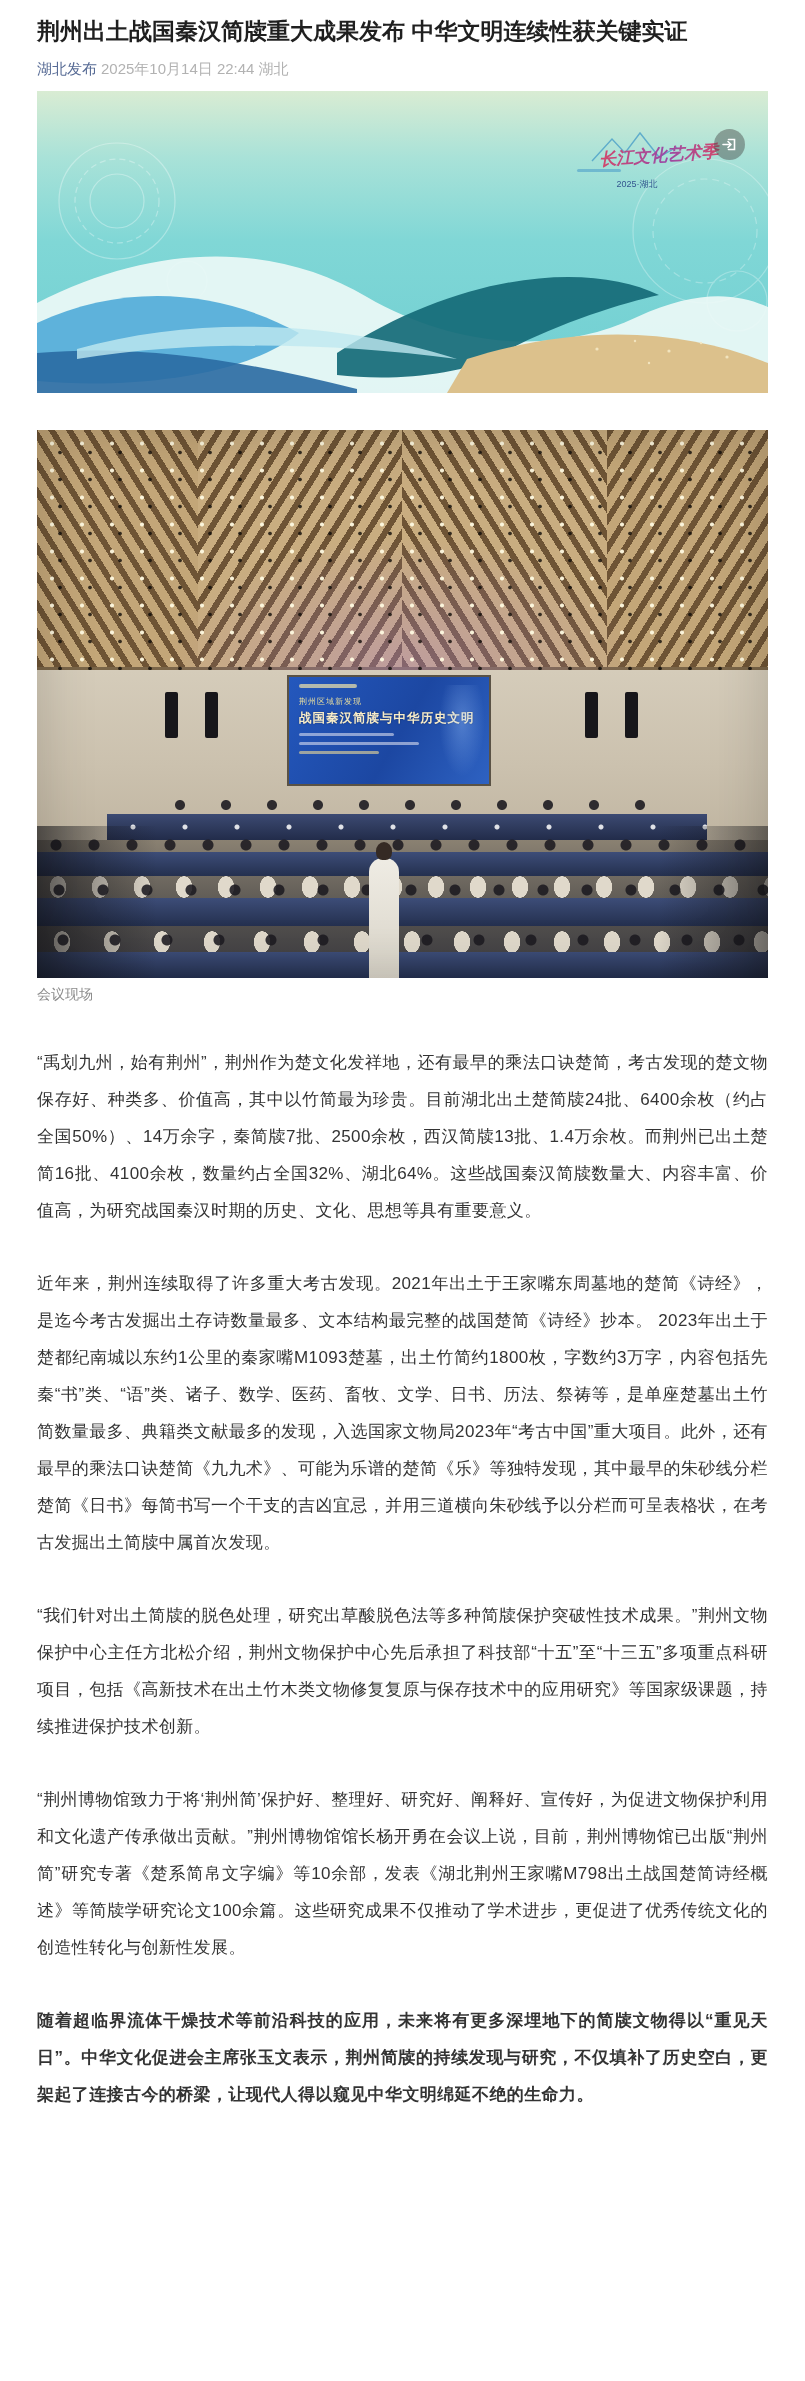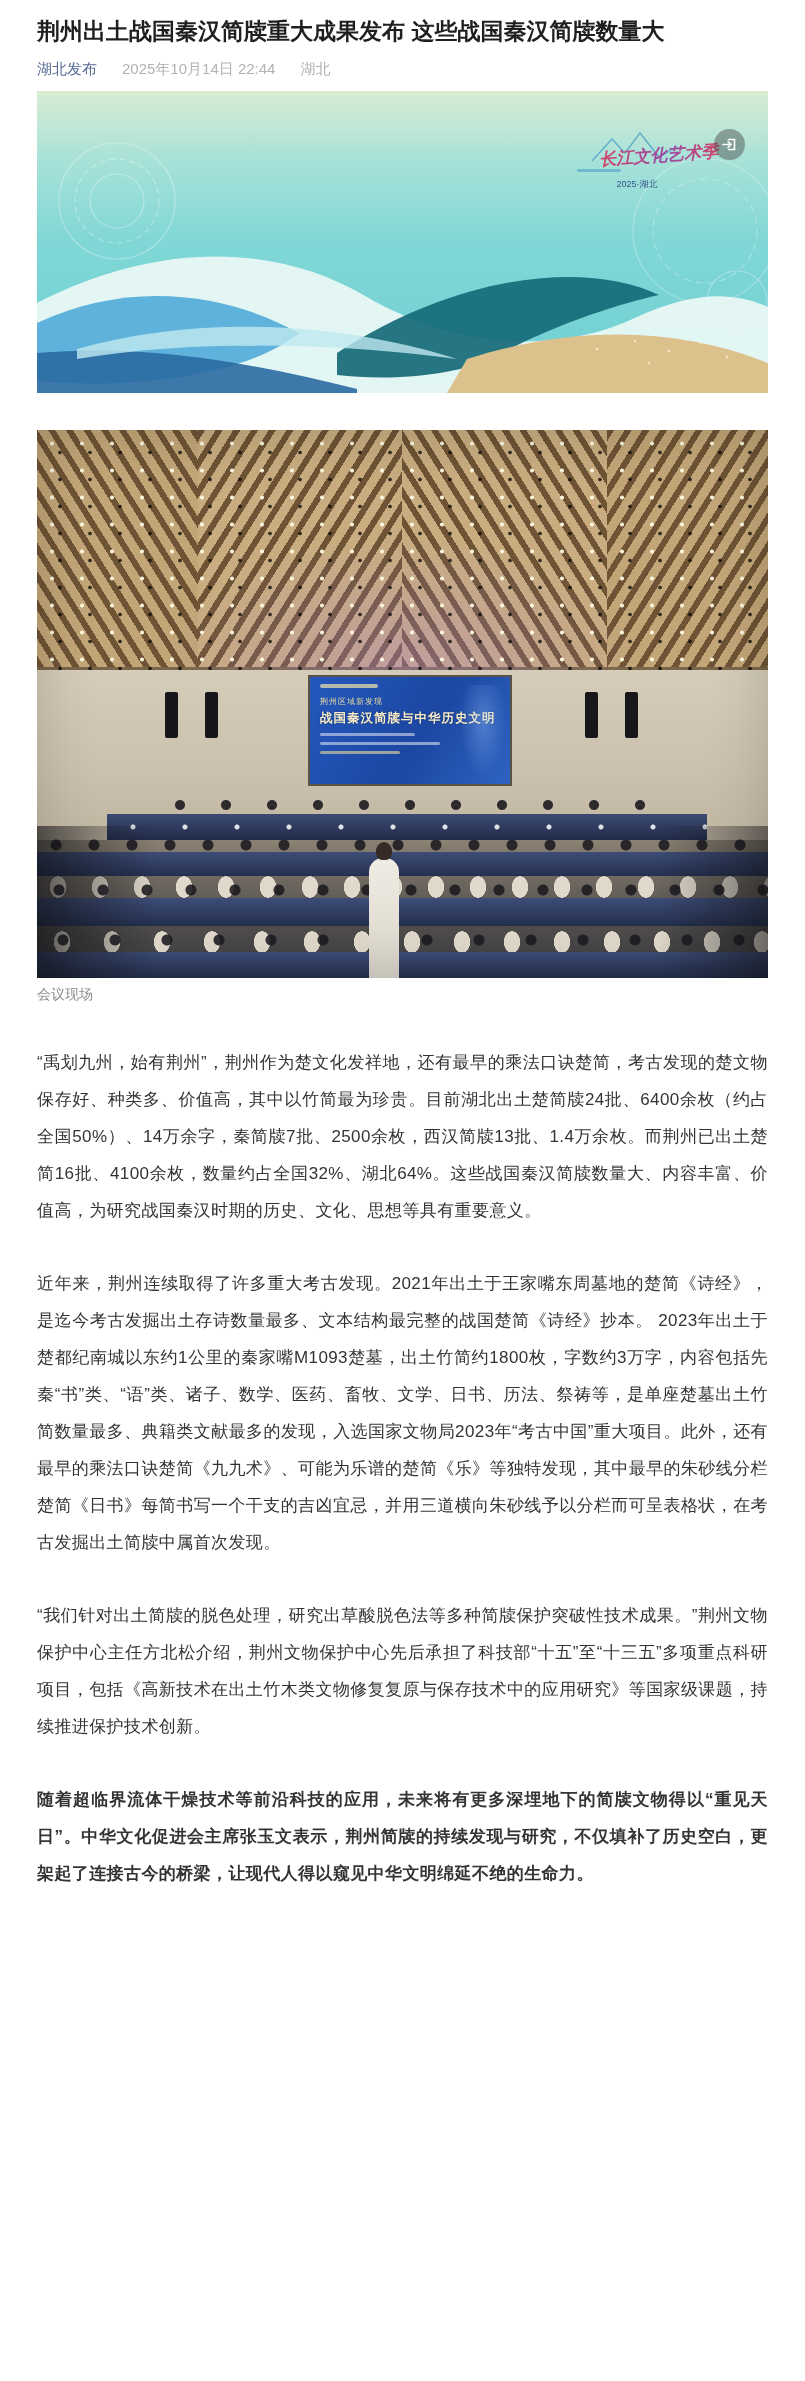--- a/index.html
+++ b/index.html
@@ -10,21 +10,21 @@
   body{
     width:805px; background:#ffffff;
     font-family:"Liberation Sans","DejaVu Sans",sans-serif;
     color:var(--body);
   }
   .content{padding:16px 37px 20px;}
   .title{
     font-size:23px; font-weight:700; line-height:1.35; color:#1f1f1f;
     margin:0 0 13px;
   }
-  .meta{font-size:15px; margin:0 0 12px; display:flex; align-items:center; gap:25px;}
+  .meta{font-size:15px; margin:0 0 12px; display:flex; align-items:center; gap:4px;}
   .meta .source{color:var(--source); cursor:pointer;}
   .meta .when, .meta .region{color:var(--meta);}
   
   .banner{
     position:relative; width:731px; height:302px; margin:0 0 37px;
     overflow:hidden; background:#8edcd8;
   }
   .banner svg{display:block;}
   .share-btn{
     position:absolute; top:38px; right:23px; width:31px; height:31px; border-radius:50%;
@@ -64,21 +64,21 @@
     background-position:0 0, 8px 9px;
   }
   .wall{
     position:absolute; left:0; top:240px; width:731px; height:175px;
     background:linear-gradient(#d5ccba, #cbc1ae 55%, #c0b5a1);
   }
   .speaker{position:absolute; width:13px; height:46px; background:#17161a; border-radius:2px; top:262px;}
   .speaker.s1{left:128px;} .speaker.s2{left:168px;}
   .speaker.s3{left:548px;} .speaker.s4{left:588px;}
   .screen{
-    position:absolute; left:273px; top:247px; width:200px; height:107px;
+    position:absolute; left:252px; top:247px; width:200px; height:107px;
     background:linear-gradient(120deg,#2458bd,#1c47a2 55%,#2e62c2);
     box-shadow:0 0 0 2px #5a5245; padding:7px 10px 0;
     overflow:hidden;
   }
   .screen .dragon{
     position:absolute; right:4px; top:8px; width:46px; height:92px;
     background:radial-gradient(ellipse at 50% 40%, rgba(160,200,255,.35), rgba(160,200,255,0) 70%);
   }
   .screen .tagbar{width:58px; height:4px; background:rgba(230,220,170,.75); border-radius:2px; margin-bottom:8px;}
   .screen .sub{font-size:8px; color:#eadf9f; letter-spacing:1px; margin-bottom:3px;}
@@ -137,21 +137,21 @@
   .crowd-shade-r{position:absolute; right:0; top:396px; width:110px; height:152px;
     background:linear-gradient(270deg, rgba(18,18,22,.5), rgba(18,18,22,0));}
   .photo-vignette{position:absolute; inset:0; box-shadow:inset 0 0 60px rgba(0,0,0,.18);}
   .caption{font-size:14px; color:var(--caption); margin-top:8px;}
 </style>
 </head>
 <body>
 
 <div class="content">
 
-  <h1 class="title">荆州出土战国秦汉简牍重大成果发布 这些战国秦汉简牍数量大</h1>
+  <h1 class="title">荆州出土战国秦汉简牍重大成果发布 中华文明连续性获关键实证</h1>
 
   <div class="meta">
     <span class="source">湖北发布</span>
     <span class="when">2025年10月14日 22:44</span>
     <span class="region">湖北</span>
   </div>
 
   <div class="banner">
     <svg width="731" height="302" viewBox="0 0 731 302">
       <defs>
@@ -248,15 +248,16 @@
       <div class="crowd-shade-l"></div>
       <div class="crowd-shade-r"></div>
       <div class="photo-vignette"></div>
     </div>
     <figcaption class="caption">会议现场</figcaption>
   </figure>
 
   <p class="para">“禹划九州，始有荆州”，荆州作为楚文化发祥地，还有最早的乘法口诀楚简，考古发现的楚文物保存好、种类多、价值高，其中以竹简最为珍贵。目前湖北出土楚简牍24批、6400余枚（约占全国50%）、14万余字，秦简牍7批、2500余枚，西汉简牍13批、1.4万余枚。而荆州已出土楚简16批、4100余枚，数量约占全国32%、湖北64%。这些战国秦汉简牍数量大、内容丰富、价值高，为研究战国秦汉时期的历史、文化、思想等具有重要意义。</p>
   <p class="para">近年来，荆州连续取得了许多重大考古发现。2021年出土于王家嘴东周墓地的楚简《诗经》，是迄今考古发掘出土存诗数量最多、文本结构最完整的战国楚简《诗经》抄本。 2023年出土于楚都纪南城以东约1公里的秦家嘴M1093楚墓，出土竹简约1800枚，字数约3万字，内容包括先秦“书”类、“语”类、诸子、数学、医药、畜牧、文学、日书、历法、祭祷等，是单座楚墓出土竹简数量最多、典籍类文献最多的发现，入选国家文物局2023年“考古中国”重大项目。此外，还有最早的乘法口诀楚简《九九术》、可能为乐谱的楚简《乐》等独特发现，其中最早的朱砂线分栏楚简《日书》每简书写一个干支的吉凶宜忌，并用三道横向朱砂线予以分栏而可呈表格状，在考古发掘出土简牍中属首次发现。</p>
   <p class="para">“我们针对出土简牍的脱色处理，研究出草酸脱色法等多种简牍保护突破性技术成果。”荆州文物保护中心主任方北松介绍，荆州文物保护中心先后承担了科技部“十五”至“十三五”多项重点科研项目，包括《高新技术在出土竹木类文物修复复原与保存技术中的应用研究》等国家级课题，持续推进保护技术创新。</p>
+  <p class="para">“荆州博物馆致力于将‘荆州简’保护好、整理好、研究好、阐释好、宣传好，为促进文物保护利用和文化遗产传承做出贡献。”荆州博物馆馆长杨开勇在会议上说，目前，荆州博物馆已出版“荆州简”研究专著《楚系简帛文字编》等10余部，发表《湖北荆州王家嘴M798出土战国楚简诗经概述》等简牍学研究论文100余篇。这些研究成果不仅推动了学术进步，更促进了优秀传统文化的创造性转化与创新性发展。</p>
   <p class="para" style="margin-bottom:10px;font-weight:bold;">随着超临界流体干燥技术等前沿科技的应用，未来将有更多深埋地下的简牍文物得以“重见天日”。中华文化促进会主席张玉文表示，荆州简牍的持续发现与研究，不仅填补了历史空白，更架起了连接古今的桥梁，让现代人得以窥见中华文明绵延不绝的生命力。</p>
 
 </div>
 
 </body></html>

